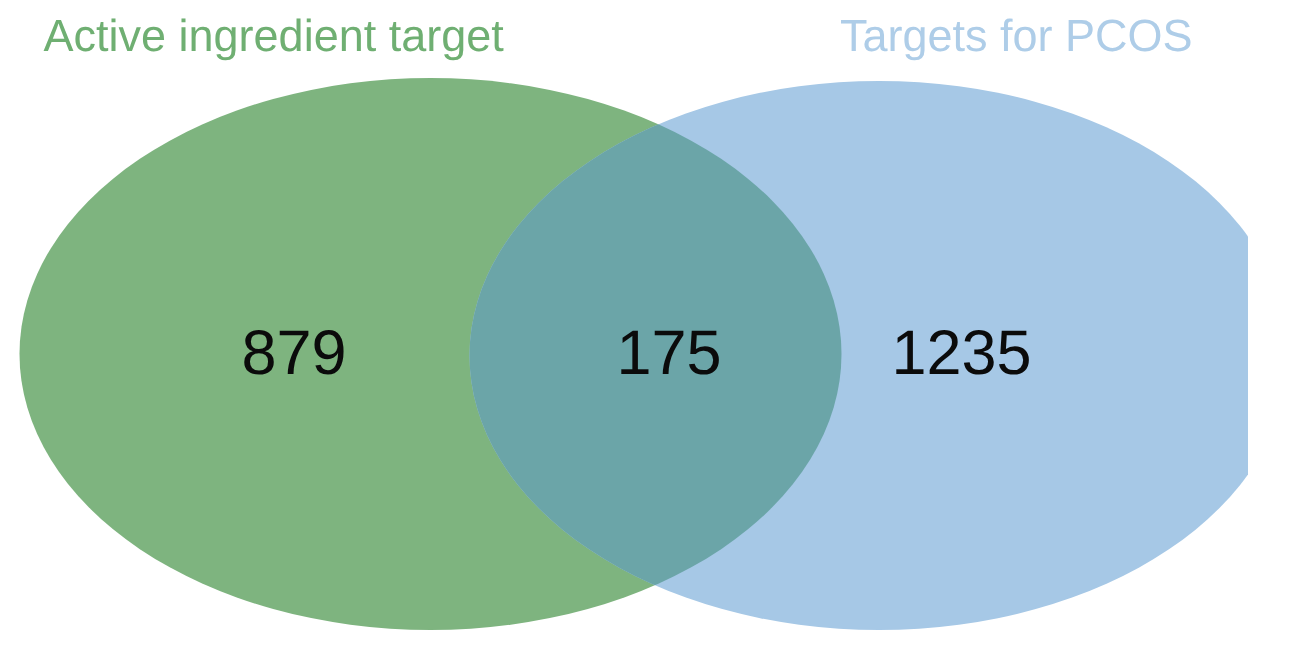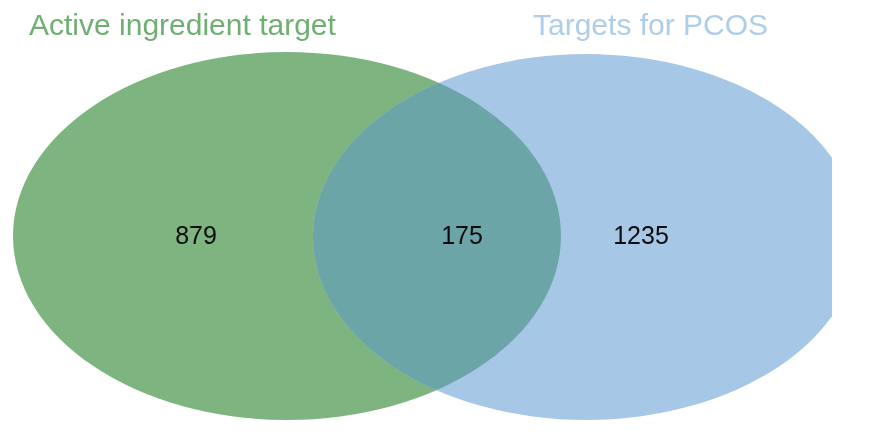--- a/index.html
+++ b/index.html
@@ -34,37 +34,37 @@
     line-height: 1;
     white-space: nowrap;
     letter-spacing: 0px;
   }
   #label-left {
     left: 29px;
     top: 10px;
     color: #6FAF72;
   }
   #label-right {
-    left: 533px;
+    left: 560px;
     top: 10px;
     color: #AECDE8;
   }
   .count-label {
     position: absolute;
     font-family: "Liberation Sans", sans-serif;
-    font-size: 25px;
+    font-size: 42px;
     font-weight: 400;
     color: #0b0b0b;
     line-height: 1;
     white-space: nowrap;
     text-align: center;
     transform: translate(-50%, -50%);
   }
   #count-left-only  { left: 196px; top: 235px; }
-  #count-intersect  { left: 446px; top: 235px; margin-left: 16px; }
+  #count-intersect  { left: 446px; top: 235px; }
   #count-right-only { left: 641px; top: 235px; }
 </style>
 </head>
 <body>
 
 <div id="venn-figure">
 
   <svg id="venn-svg" viewBox="0 0 874 437" xmlns="http://www.w3.org/2000/svg">
     <defs>
       <clipPath id="clip-left-ellipse">

